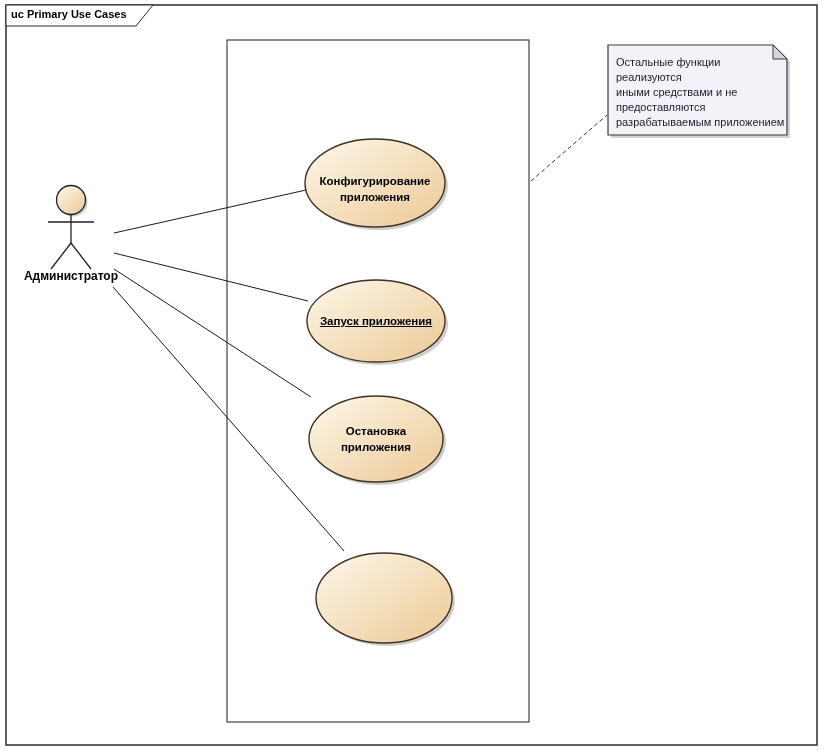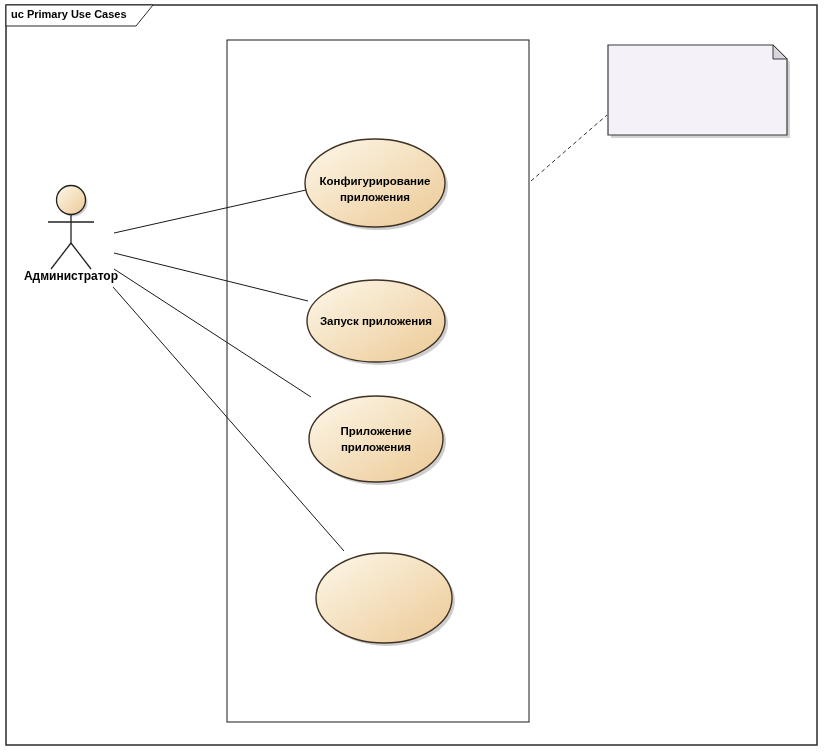--- a/index.html
+++ b/index.html
@@ -20,21 +20,21 @@
     left:227px;top:45px;width:302px;
     font-size:11.5px;text-align:center;
   }
   .uc-label{
     display:flex;align-items:center;justify-content:center;
     text-align:center;font-size:11.5px;font-weight:bold;
     line-height:16px;white-space:pre-line;
     width:180px;height:58px;
   }
   .uc1{left:285px;top:160px;}
-  .uc2{left:286px;top:292px;}
+  .uc2{left:286px;top:292px;text-decoration:underline;}
   .uc3{left:286px;top:410px;}
   .uc4{left:294px;top:569px;}
   .actor-label{
     left:6px;top:269px;width:130px;
     font-size:12px;font-weight:bold;text-align:center;white-space:nowrap;
   }
   .note-text{
     left:616px;top:55px;width:172px;
     font-size:11px;line-height:15px;color:#1c1c28;
     white-space:pre-line;
@@ -90,19 +90,23 @@
       <line x1="71" y1="243" x2="91" y2="269" stroke="#222222" stroke-width="1.3"></line>
     </g>
   </svg>
 
   <div class="lbl frame-title">uc Primary Use Cases</div>
 
 
   <div class="lbl uc-label uc1">Конфигурирование
 приложения</div>
   <div class="lbl uc-label uc2">Запуск приложения</div>
-  <div class="lbl uc-label uc3">Приложение
+  <div class="lbl uc-label uc3">Остановка
 приложения</div>
 
   <div class="lbl actor-label">Администратор</div>
 
+  <div class="lbl note-text">Остальные функции реализуются
+иными средствами и не
+предоставляются
+разрабатываемым приложением</div>
 
 </div>
 
 </body></html>

